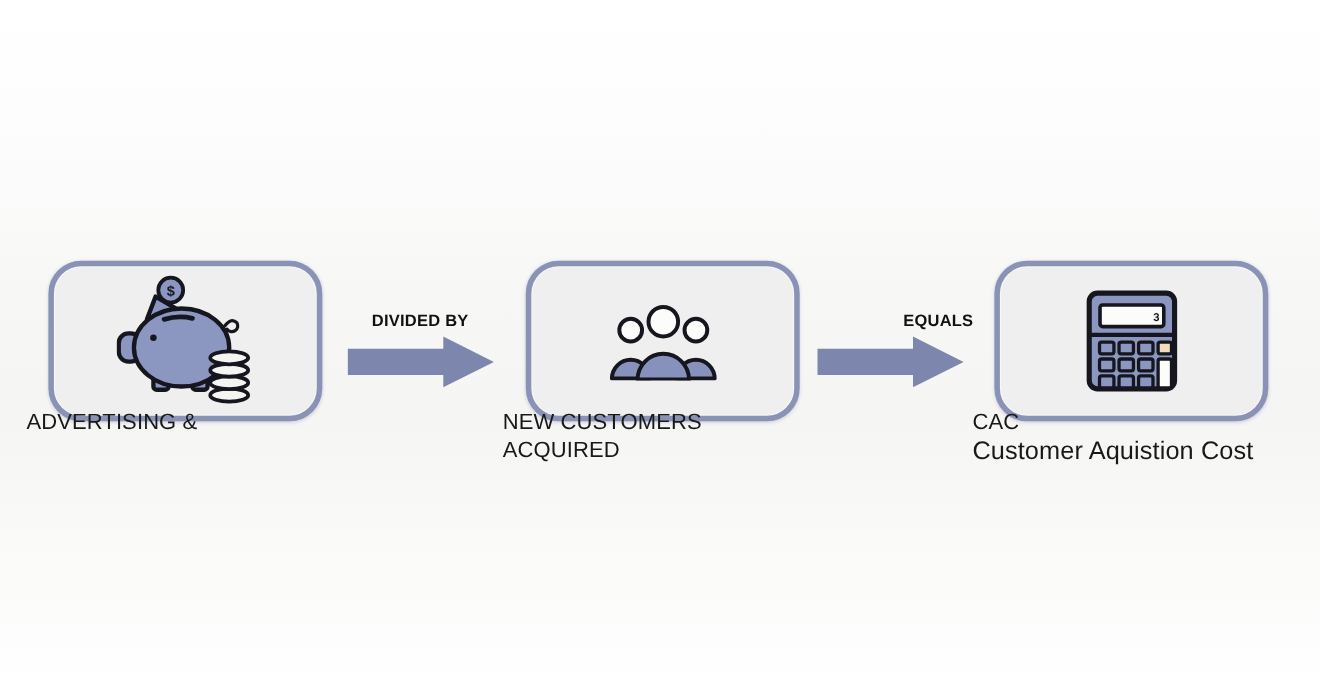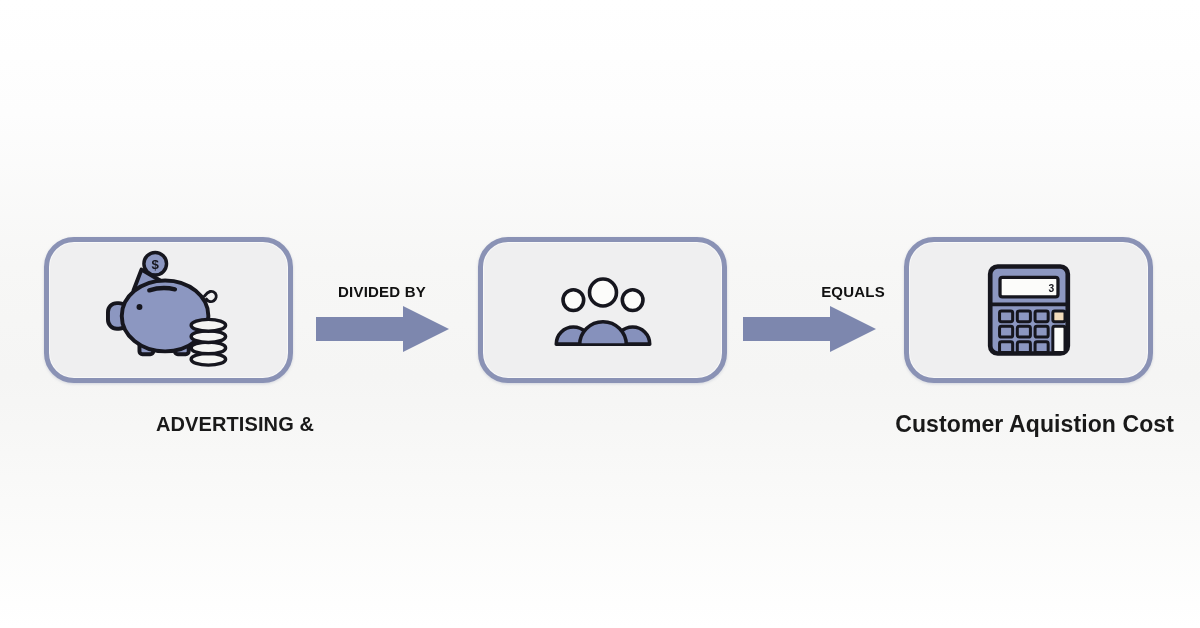--- a/index.html
+++ b/index.html
@@ -12,22 +12,22 @@
     position:absolute;box-sizing:border-box;
     width:249px;height:146px;top:237px;
     border:5px solid #8a92b5;border-radius:30px;background:#efeff0;
     display:flex;align-items:center;justify-content:center;
     box-shadow:0 1px 3px rgba(120,128,160,.28), inset 0 0 0 1px rgba(255,255,255,.55);
   }
   #box-1{left:44px;}
   #box-2{left:478px;}
   #box-3{left:904px;}
   .node-label{
-    position:absolute;top:412px;width:290px;text-align:right;
-    font-weight:700;font-size:20px;line-height:25px;color:#191919;letter-spacing:.1px;
+    position:absolute;top:372px;width:290px;text-align:left;
+    font-weight:400;font-size:20px;line-height:25px;color:#191919;letter-spacing:.1px;
   }
   #label-1{left:24px;}
   #label-2{left:457px;}
   #label-3{left:884px;}
   #label-3 .line2{font-size:23px;}
   .connector-label{
     position:absolute;top:283px;width:136px;text-align:center;
     font-weight:700;font-size:15px;color:#111111;letter-spacing:.2px;
   }
   #clabel-1{left:314px;}
@@ -88,20 +88,24 @@
 
         <circle cx="26" cy="29" r="11.5" fill="#fcfcfa"></circle>
         <circle cx="92" cy="29" r="11.5" fill="#fcfcfa"></circle>
 
         <path d="M33,79 a26,26 0 0 1 52,0 Z" fill="#8691bc"></path>
 
         <circle cx="59" cy="20.5" r="15" fill="#fcfcfa"></circle>
       </g>
     </svg>
   </div>
+  <div class="node-label" id="label-2">
+    <div class="line1">NEW CUSTOMERS</div>
+    <div class="line2">ACQUIRED</div>
+  </div>
 
   <div class="connector-label" id="clabel-2">EQUALS</div>
   <svg class="arrow" id="arrow-2" width="134" height="48" viewBox="0 0 134 48">
     <polygon points="0,12 87,12 87,1 133,24 87,47 87,36 0,36" fill="#7d87ae"></polygon>
   </svg>
 
   <div class="node-box" id="box-3">
     <svg width="86" height="94" viewBox="0 0 92 100">
       <g stroke="#16161e" stroke-linejoin="round">
 
@@ -122,16 +126,17 @@
         <rect x="52.5" y="84" width="14" height="11.5" rx="2" fill="#8c97c1" stroke-width="3.2"></rect>
 
         <rect x="71.5" y="51" width="13" height="11.5" rx="2" fill="#f3dcbc" stroke-width="3.2"></rect>
 
         <rect x="71.5" y="67.5" width="13" height="28" rx="2" fill="#fcfcfa" stroke-width="3.2"></rect>
       </g>
       <text x="73" y="31" text-anchor="end" font-size="11" font-weight="bold" fill="#16161e">3</text>
     </svg>
   </div>
   <div class="node-label" id="label-3">
+    <div class="line1">CAC</div>
     <div class="line2">Customer Aquistion Cost</div>
   </div>
 
 </div>
 
 </body></html>

